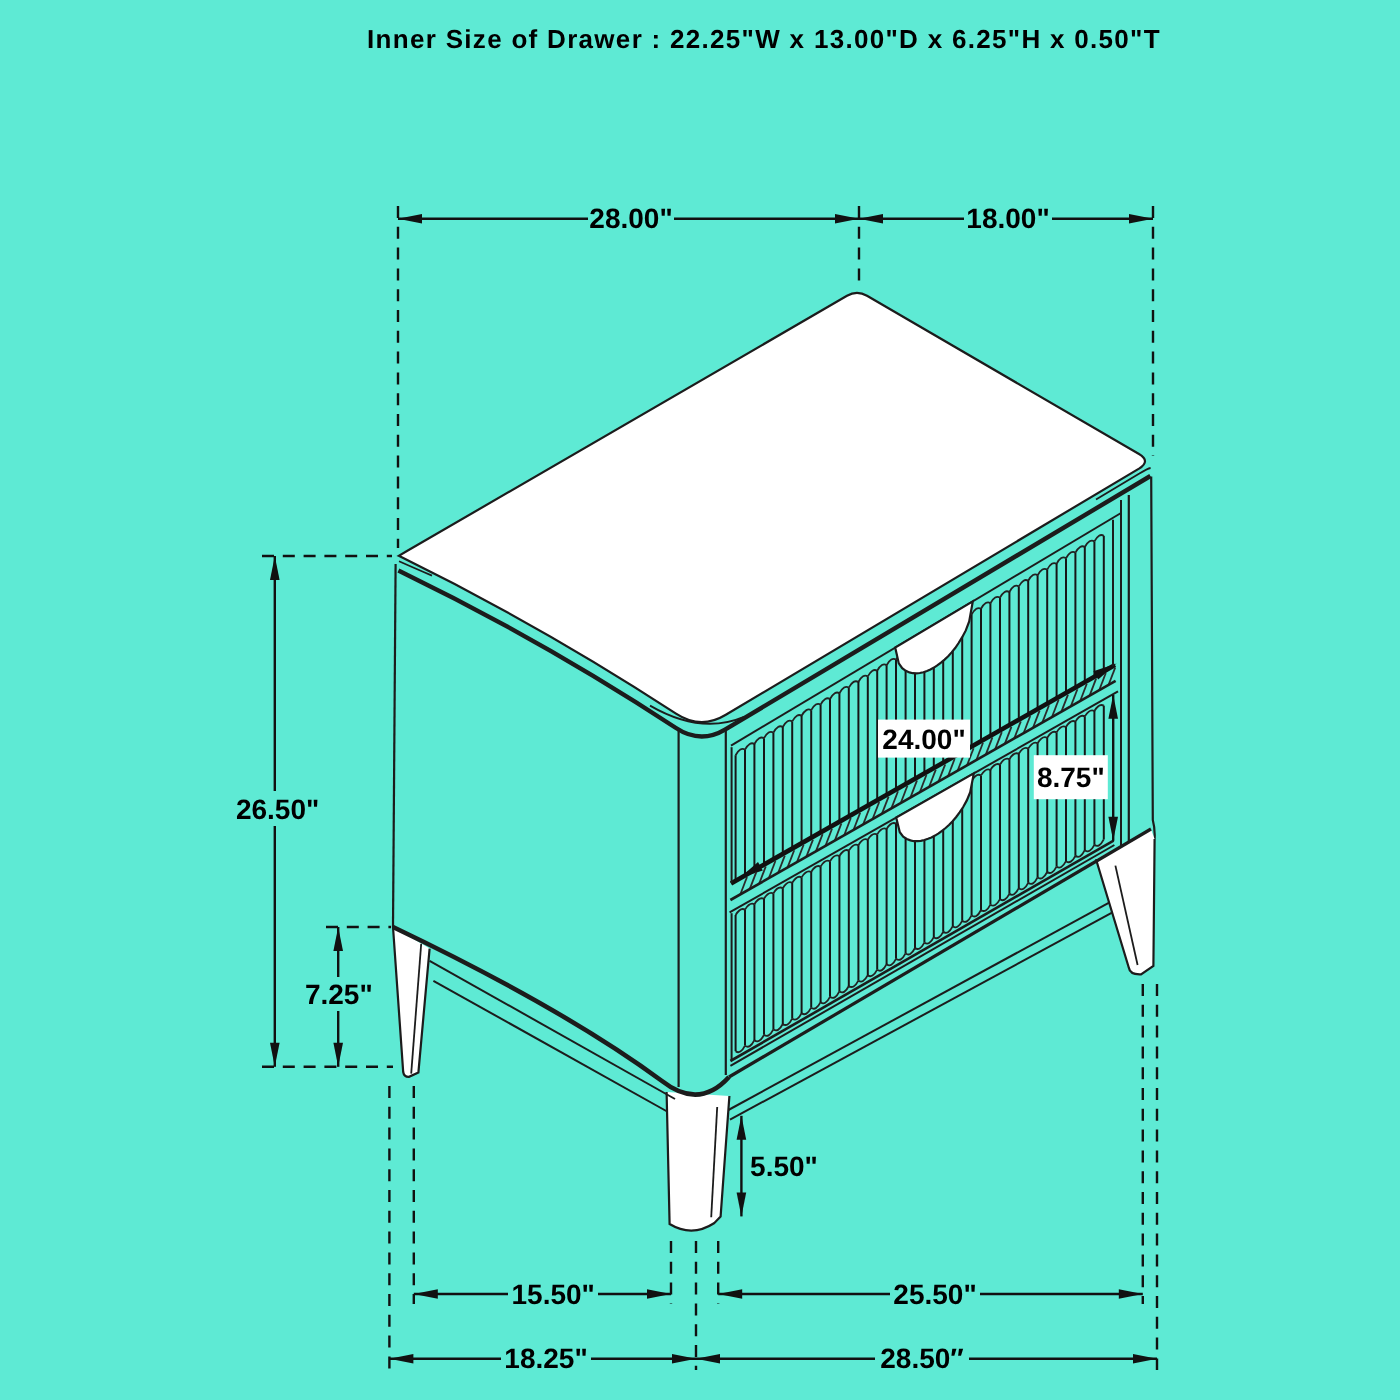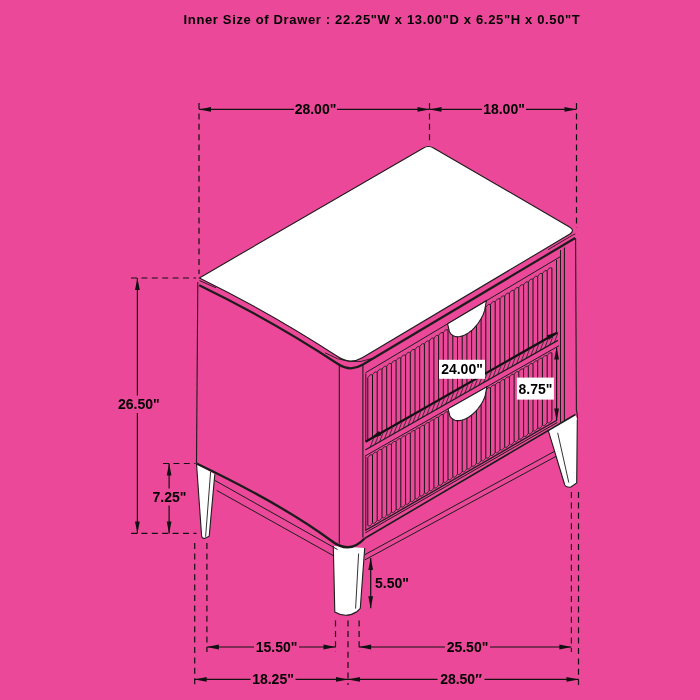--- a/index.html
+++ b/index.html
@@ -1,16 +1,16 @@
 <!DOCTYPE html>
 <html><head>
 <meta charset="utf-8">
 <style>
   html,body { margin:0; padding:0; background:#fff; }
-  .page { position:relative; width:700px; height:700px; background:#ec4899;
+  .page { position:relative; width:700px; height:700px; background:#5eead4;
           font-family:"Liberation Sans", sans-serif; }
   .title { position:absolute; left:32px; top:12px; width:700px; text-align:center;
            font-size:13px; font-weight:bold; color:#000; letter-spacing:0.65px; }
 </style>
 </head>
 <body>
 <div class="page">
 
 <div class="title">Inner Size of Drawer : 22.25"W x 13.00"D x 6.25"H x 0.50"T</div>
 

